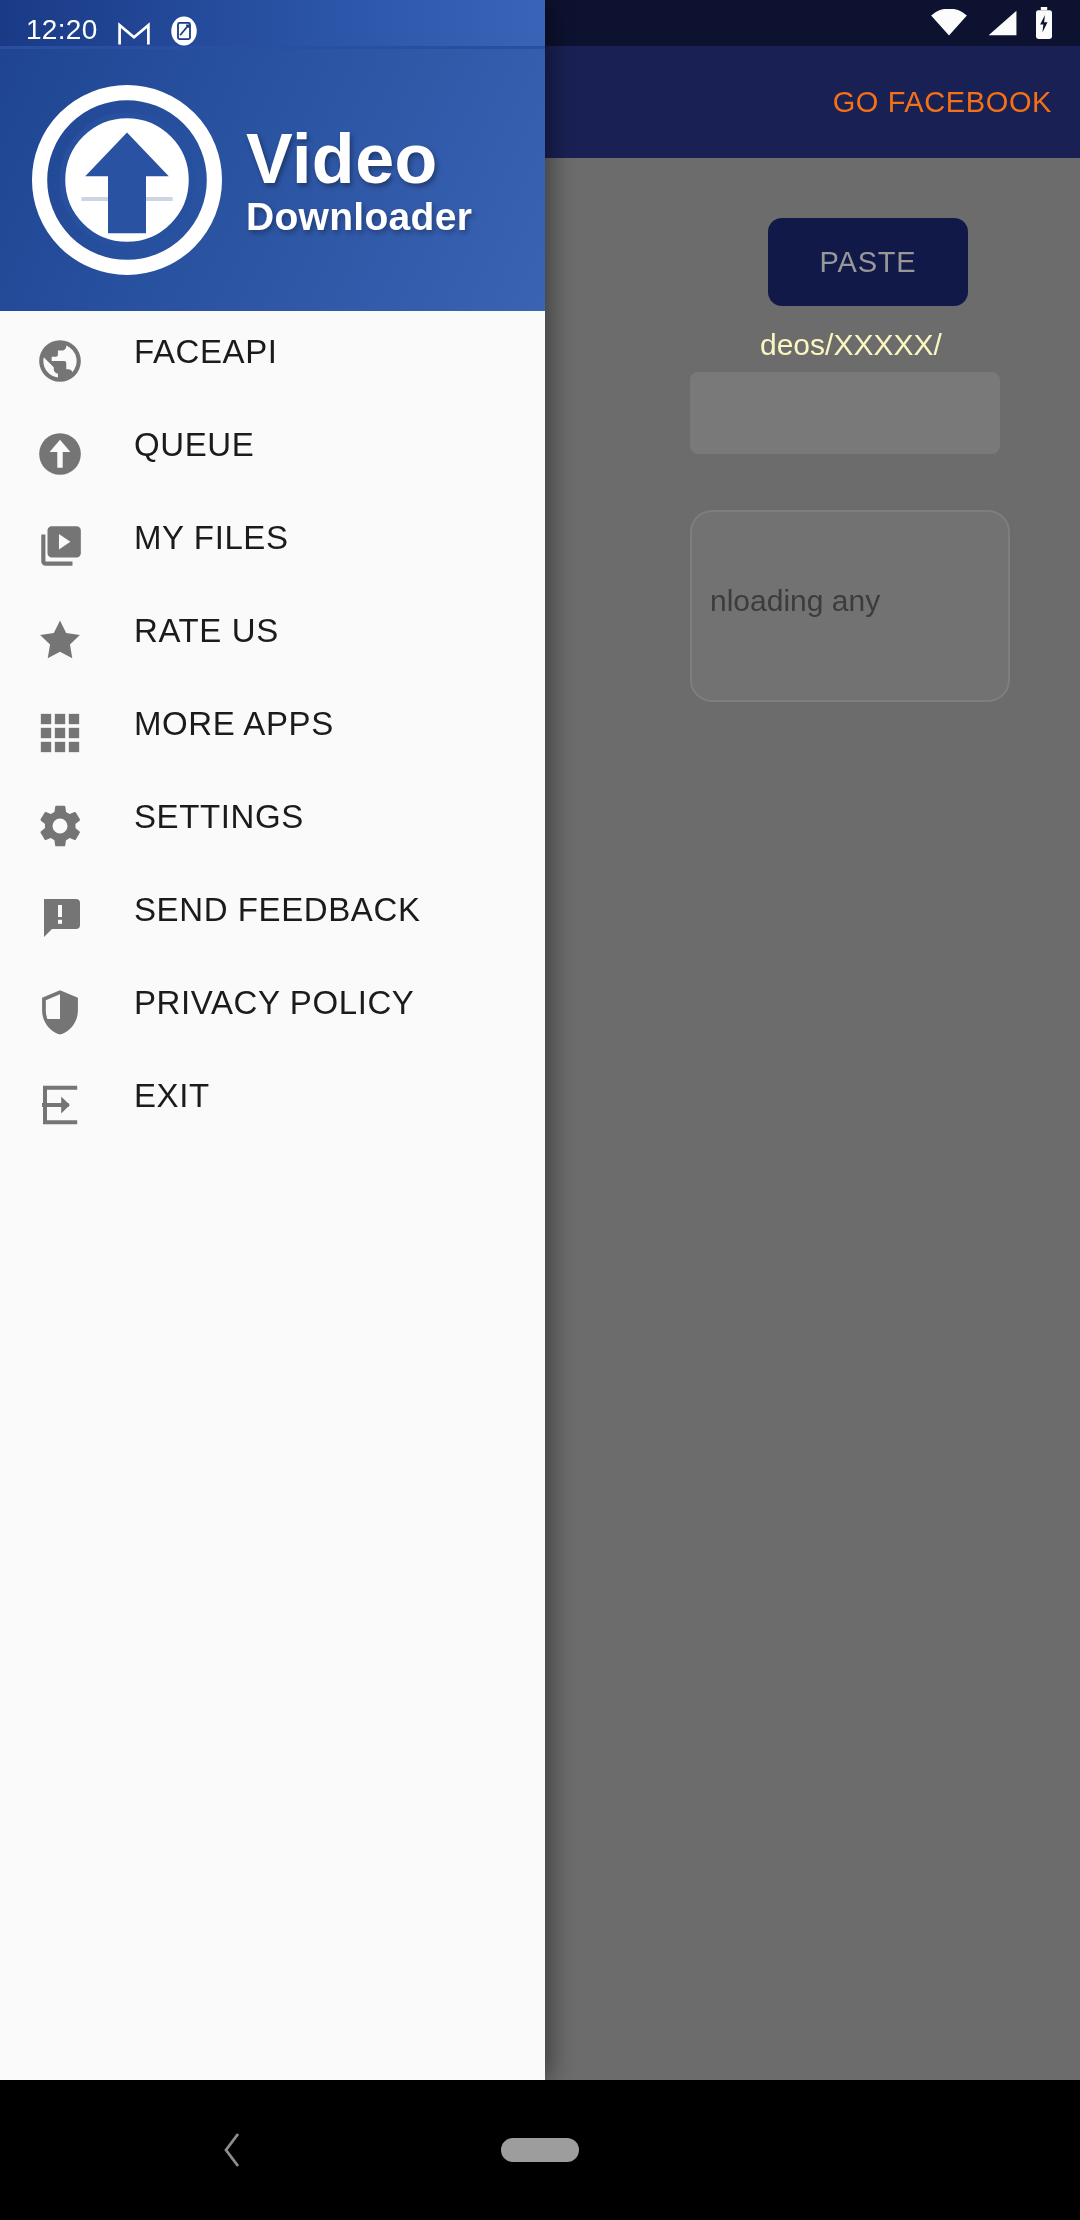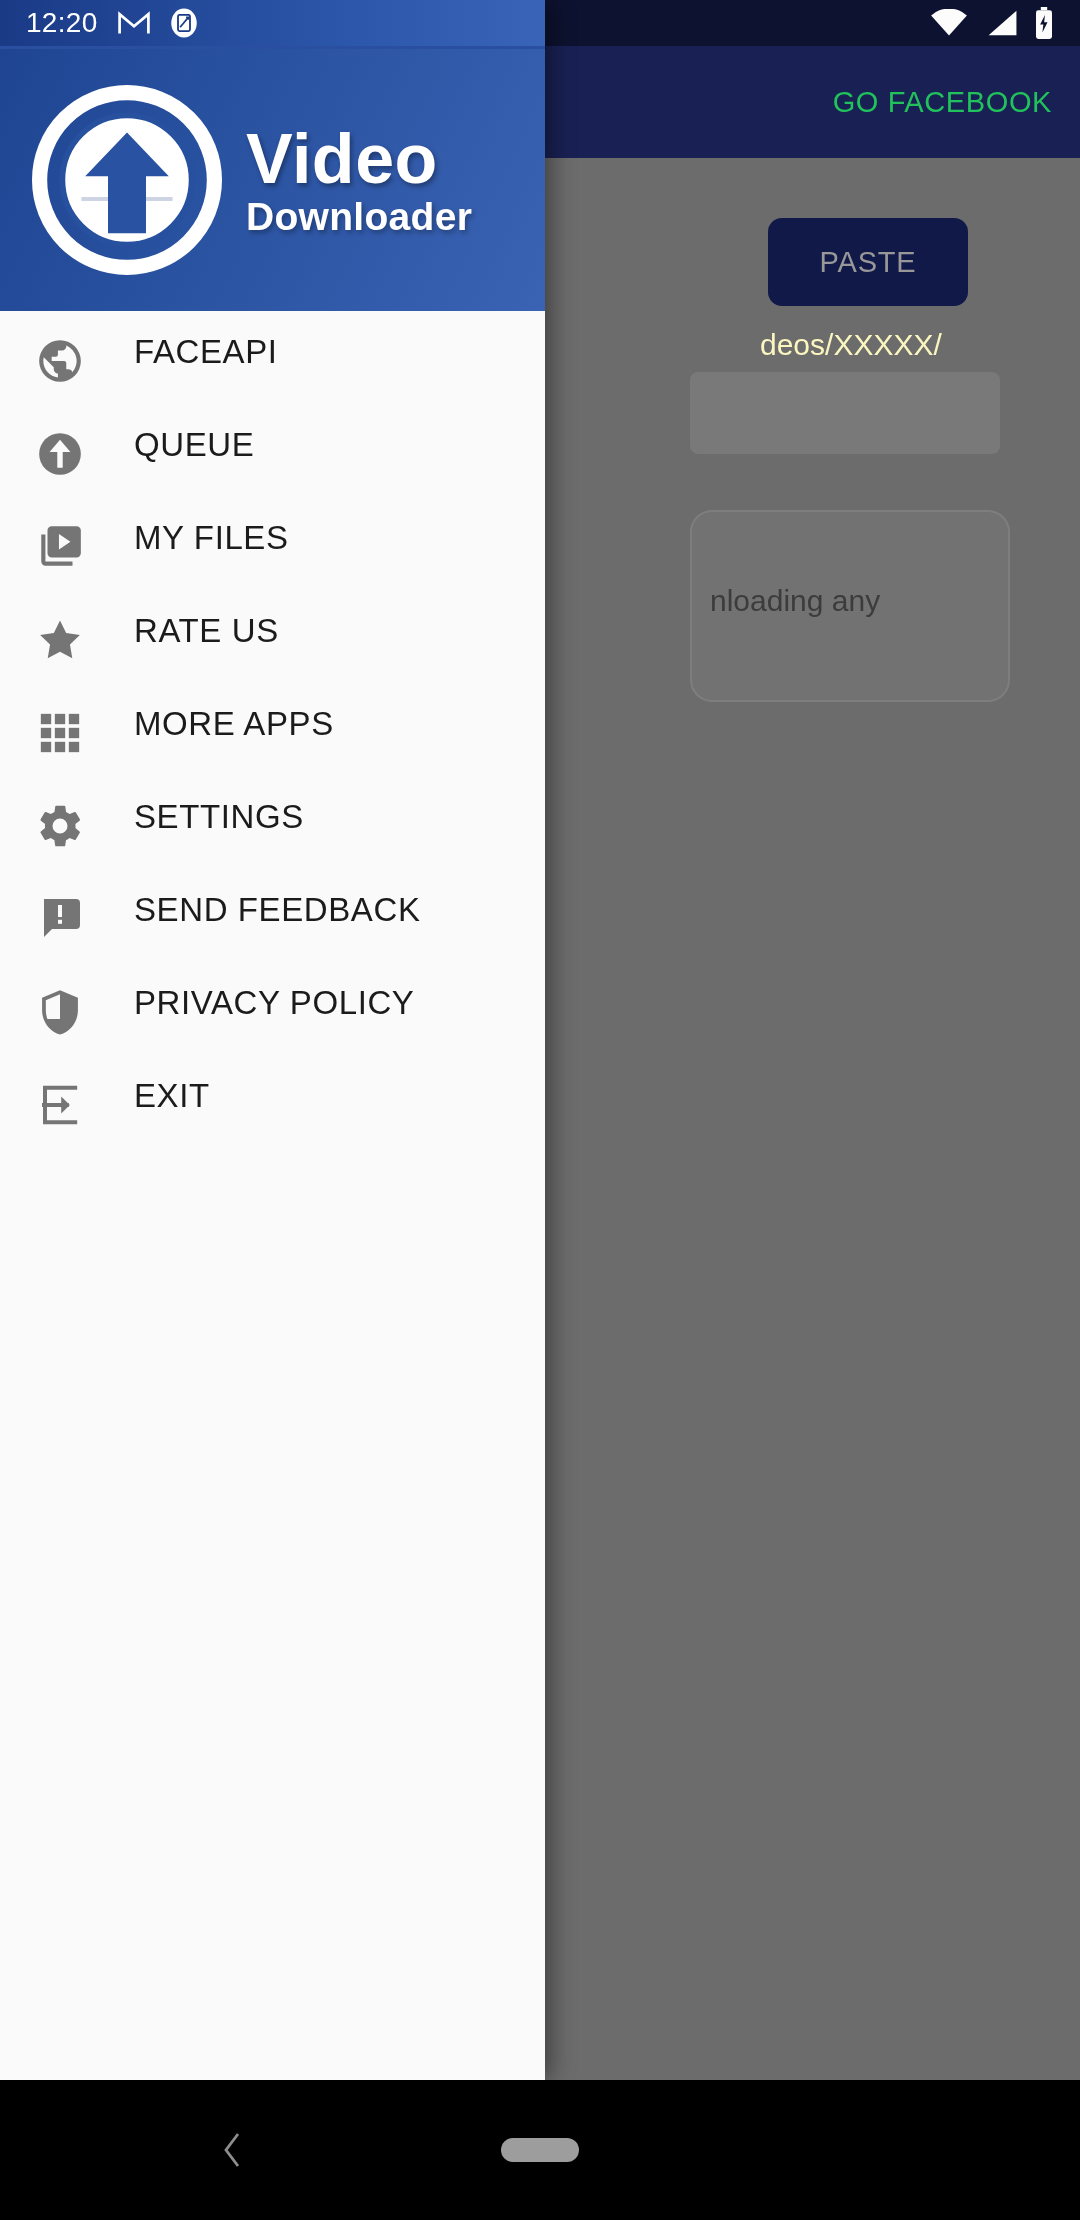--- a/index.html
+++ b/index.html
@@ -23,21 +23,21 @@
     display:flex; align-items:center; gap:16px;
   }
   .sb-icon { display:block; }
 
   #bg-appbar {
     position:absolute; left:0; top:46px; width:1080px; height:112px;
     background:#1a2255;
     display:flex; align-items:center; justify-content:flex-end;
   }
   #go-facebook {
-    color:#22c55e; font-size:29px; letter-spacing:.6px;
+    color:#f97316; font-size:29px; letter-spacing:.6px;
     padding-right:28px; font-weight:400;
   }
 
   #bg-body {
     position:absolute; left:0; top:158px; width:1080px; bottom:0;
     background:#6e6e6e;
   }
   #paste-btn {
     position:absolute; left:768px; top:60px; width:200px; height:88px;
     background:#121a4a; border-radius:14px;
@@ -71,21 +71,21 @@
   #drawer {
     position:absolute; left:0; top:0; width:545px; height:2080px;
     background:#fafafa;
     box-shadow:6px 0 22px rgba(0,0,0,0.42);
     overflow:hidden;
   }
 
   #drawer-statusbar {
     position:relative; width:595px; height:46px;
     background:linear-gradient(90deg,#1a3a86 0%, #2b55a8 55%, #3d67bb 100%);
-    display:flex; align-items:center; padding-left:26px; gap:20px;
+    display:flex; align-items:flex-end; padding-left:26px; gap:20px;
   }
   #clock { color:#fff; font-size:28px; letter-spacing:.3px; }
   .notif-icon { display:block; }
 
   #drawer-header {
     position:relative; width:545px; height:265px;
     background:linear-gradient(115deg,#1f4592 0%, #27509e 35%, #3b63b4 100%);
     display:flex; align-items:center;
     border-top:3px solid #2a4fa0;
   }

